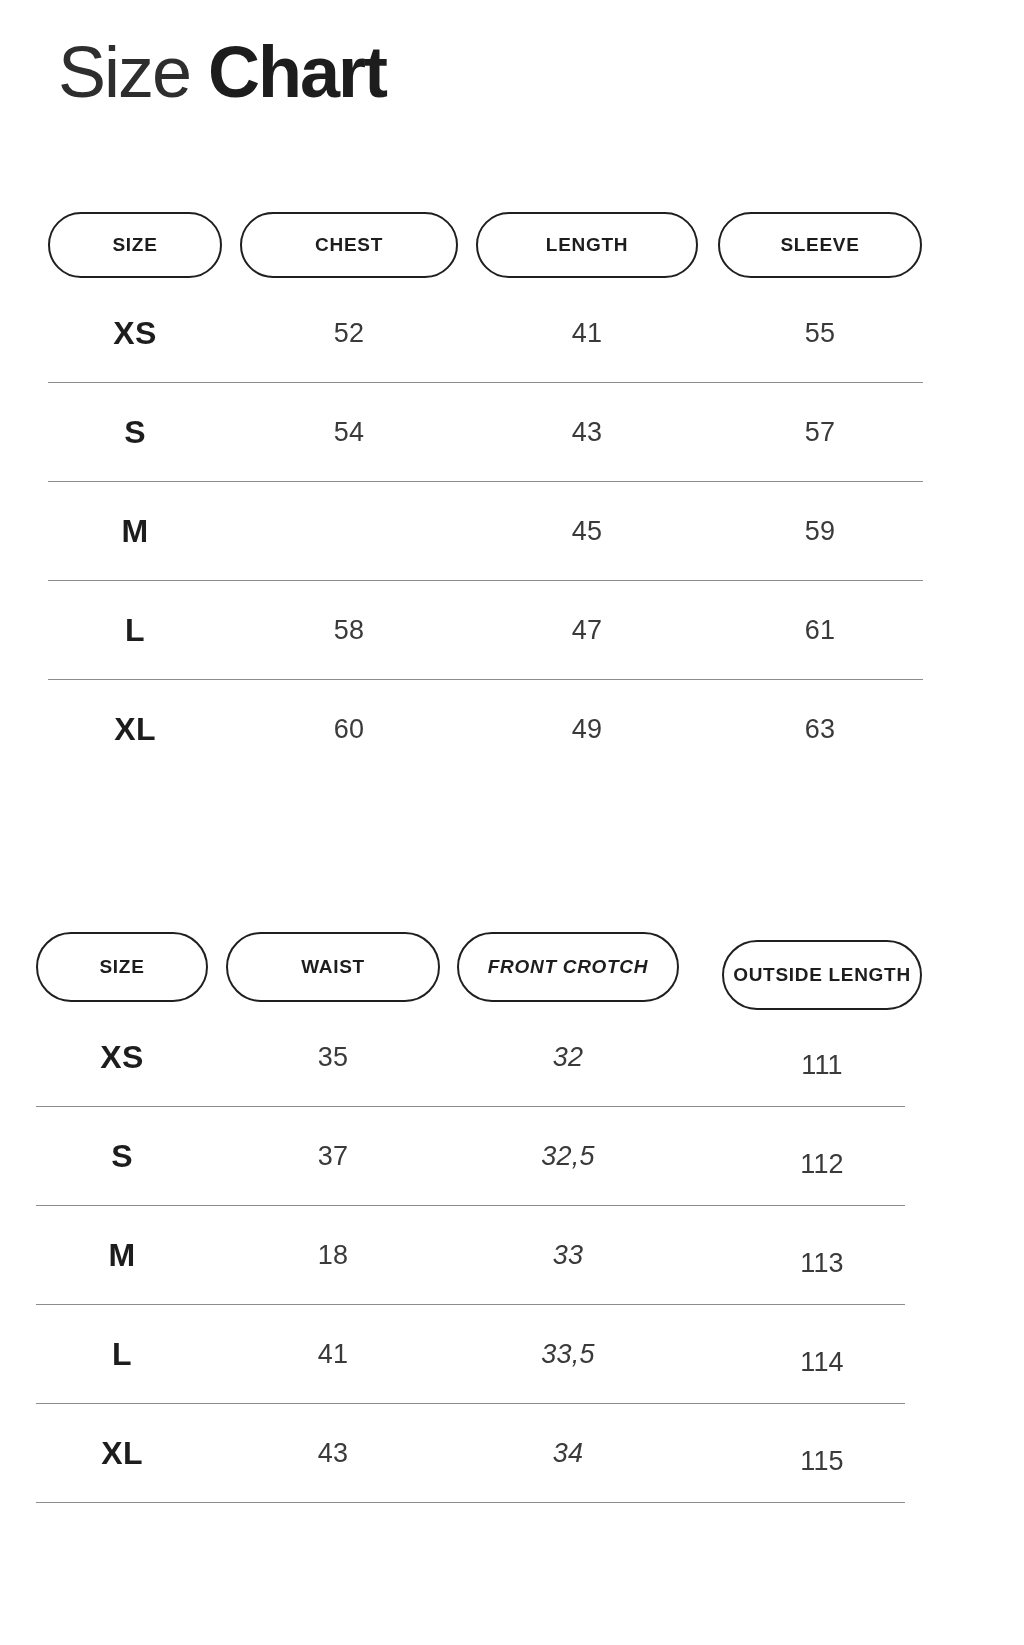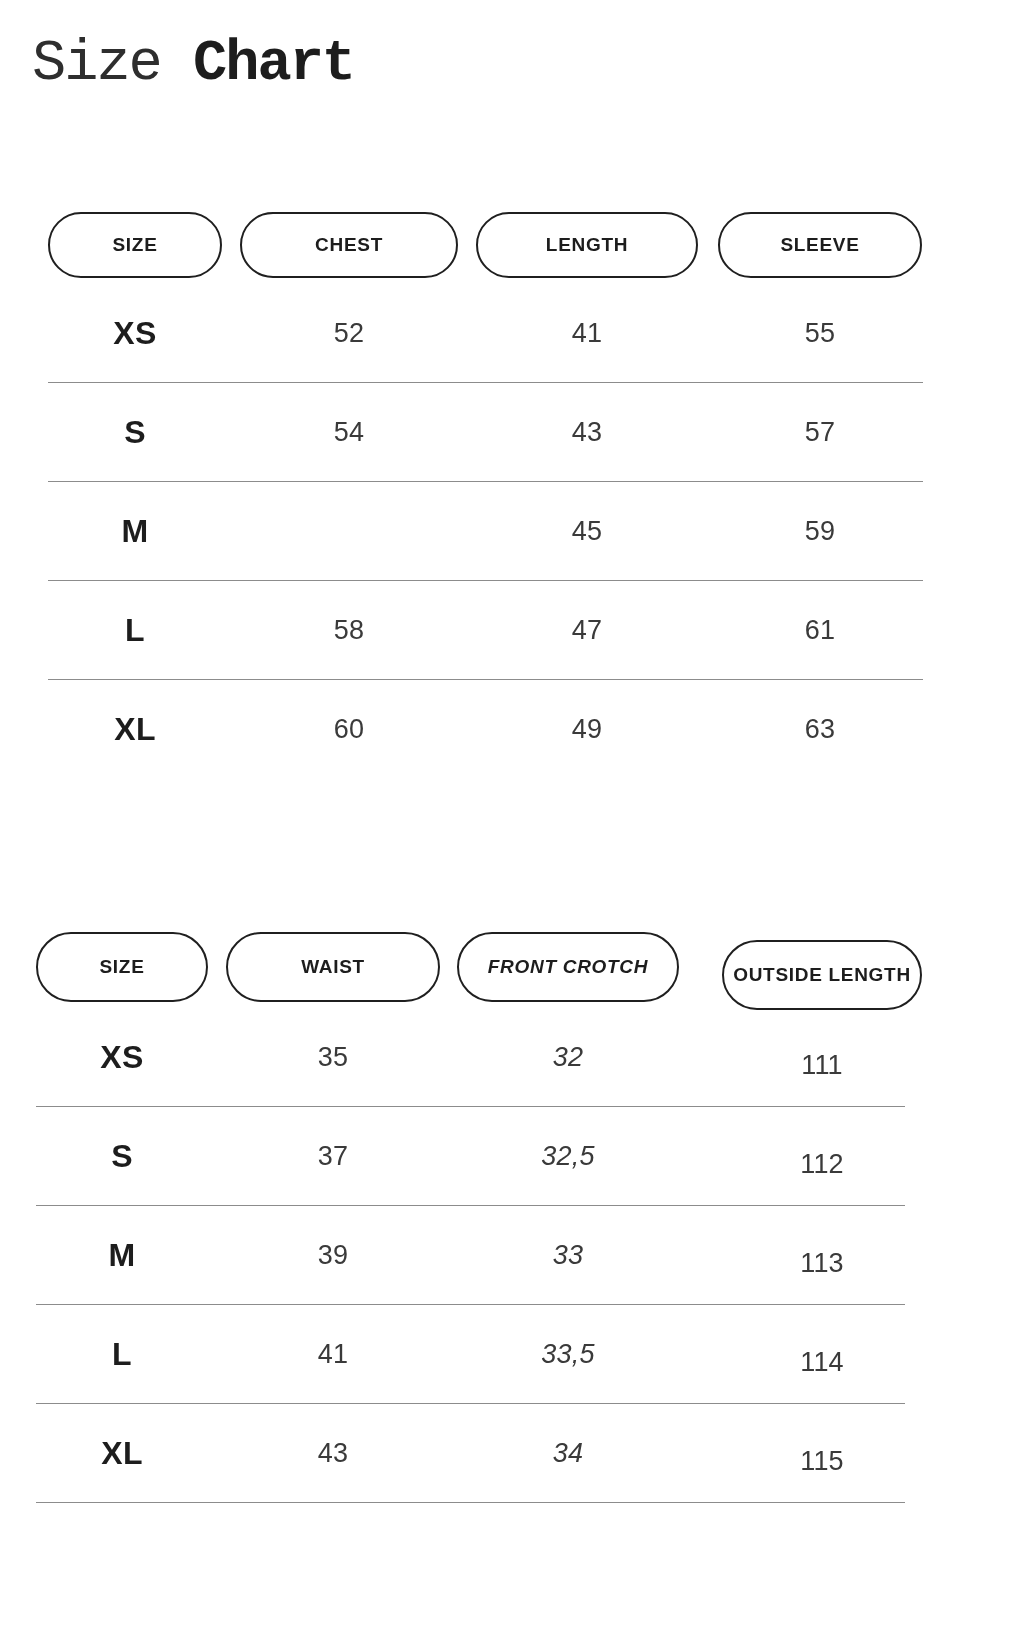--- a/index.html
+++ b/index.html
@@ -20,27 +20,26 @@
     position: relative;
     width: 1024px;
     height: 1645px;
     background: #ffffff;
     overflow: hidden;
   }
 
   
   .page-title {
     position: absolute;
-    left: 32px;
+    left: 58px;
     top: 36px;
-    font-size: 57px;
+    font-size: 72px;
     line-height: 1.0;
     letter-spacing: -2.0px;
     white-space: nowrap;
-    font-family: Liberation Mono, monospace;
   }
   .title-light {
     font-weight: 400;
     color: #2e2e2e;
   }
   .title-bold {
     font-weight: 700;
     color: #1d1d1d;
   }
 
@@ -207,21 +206,21 @@
     <div class="data-row">
       <div class="cell cell-size  c0">S</div>
       <div class="cell cell-value c1">37</div>
       <div class="cell cell-value c2">32,5</div>
       <div class="cell cell-value c3">112</div>
       <div class="divider" style="top:98px"></div>
     </div>
 
     <div class="data-row">
       <div class="cell cell-size  c0">M</div>
-      <div class="cell cell-value c1">39</div>
+      <div class="cell cell-value c1">18</div>
       <div class="cell cell-value c2">33</div>
       <div class="cell cell-value c3">113</div>
       <div class="divider" style="top:98px"></div>
     </div>
 
     <div class="data-row">
       <div class="cell cell-size  c0">L</div>
       <div class="cell cell-value c1">41</div>
       <div class="cell cell-value c2">33,5</div>
       <div class="cell cell-value c3">114</div>

